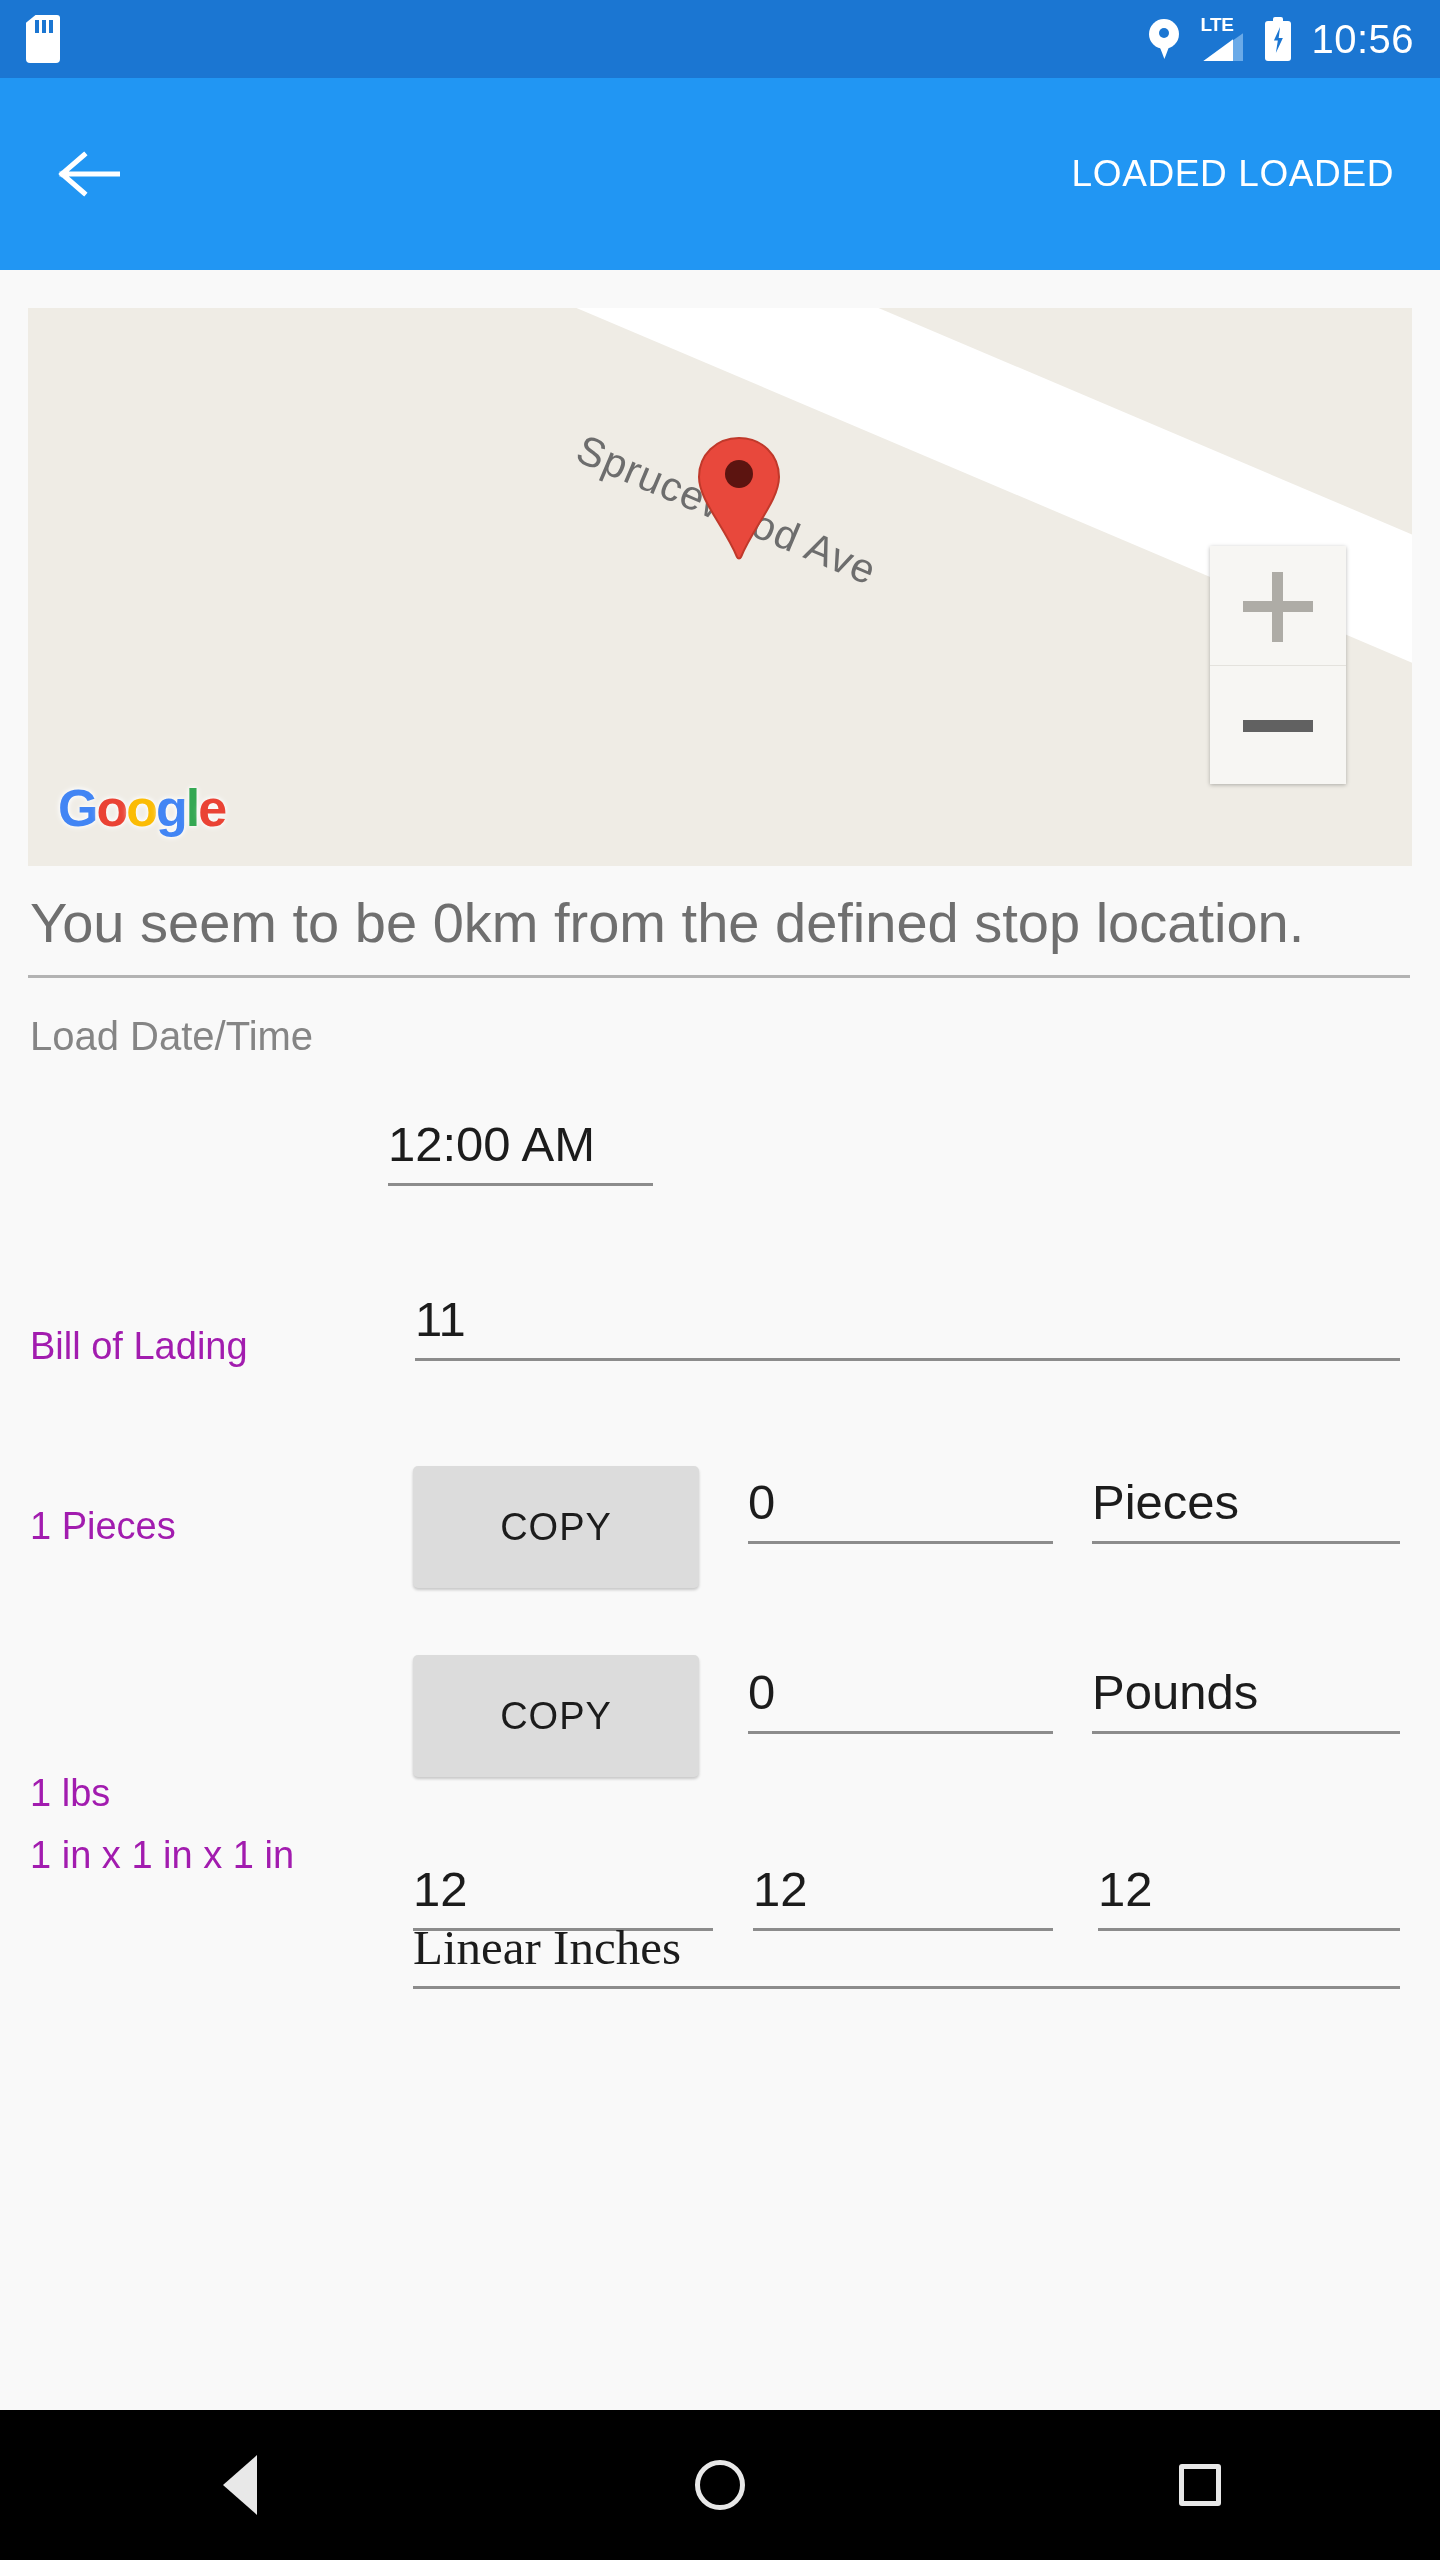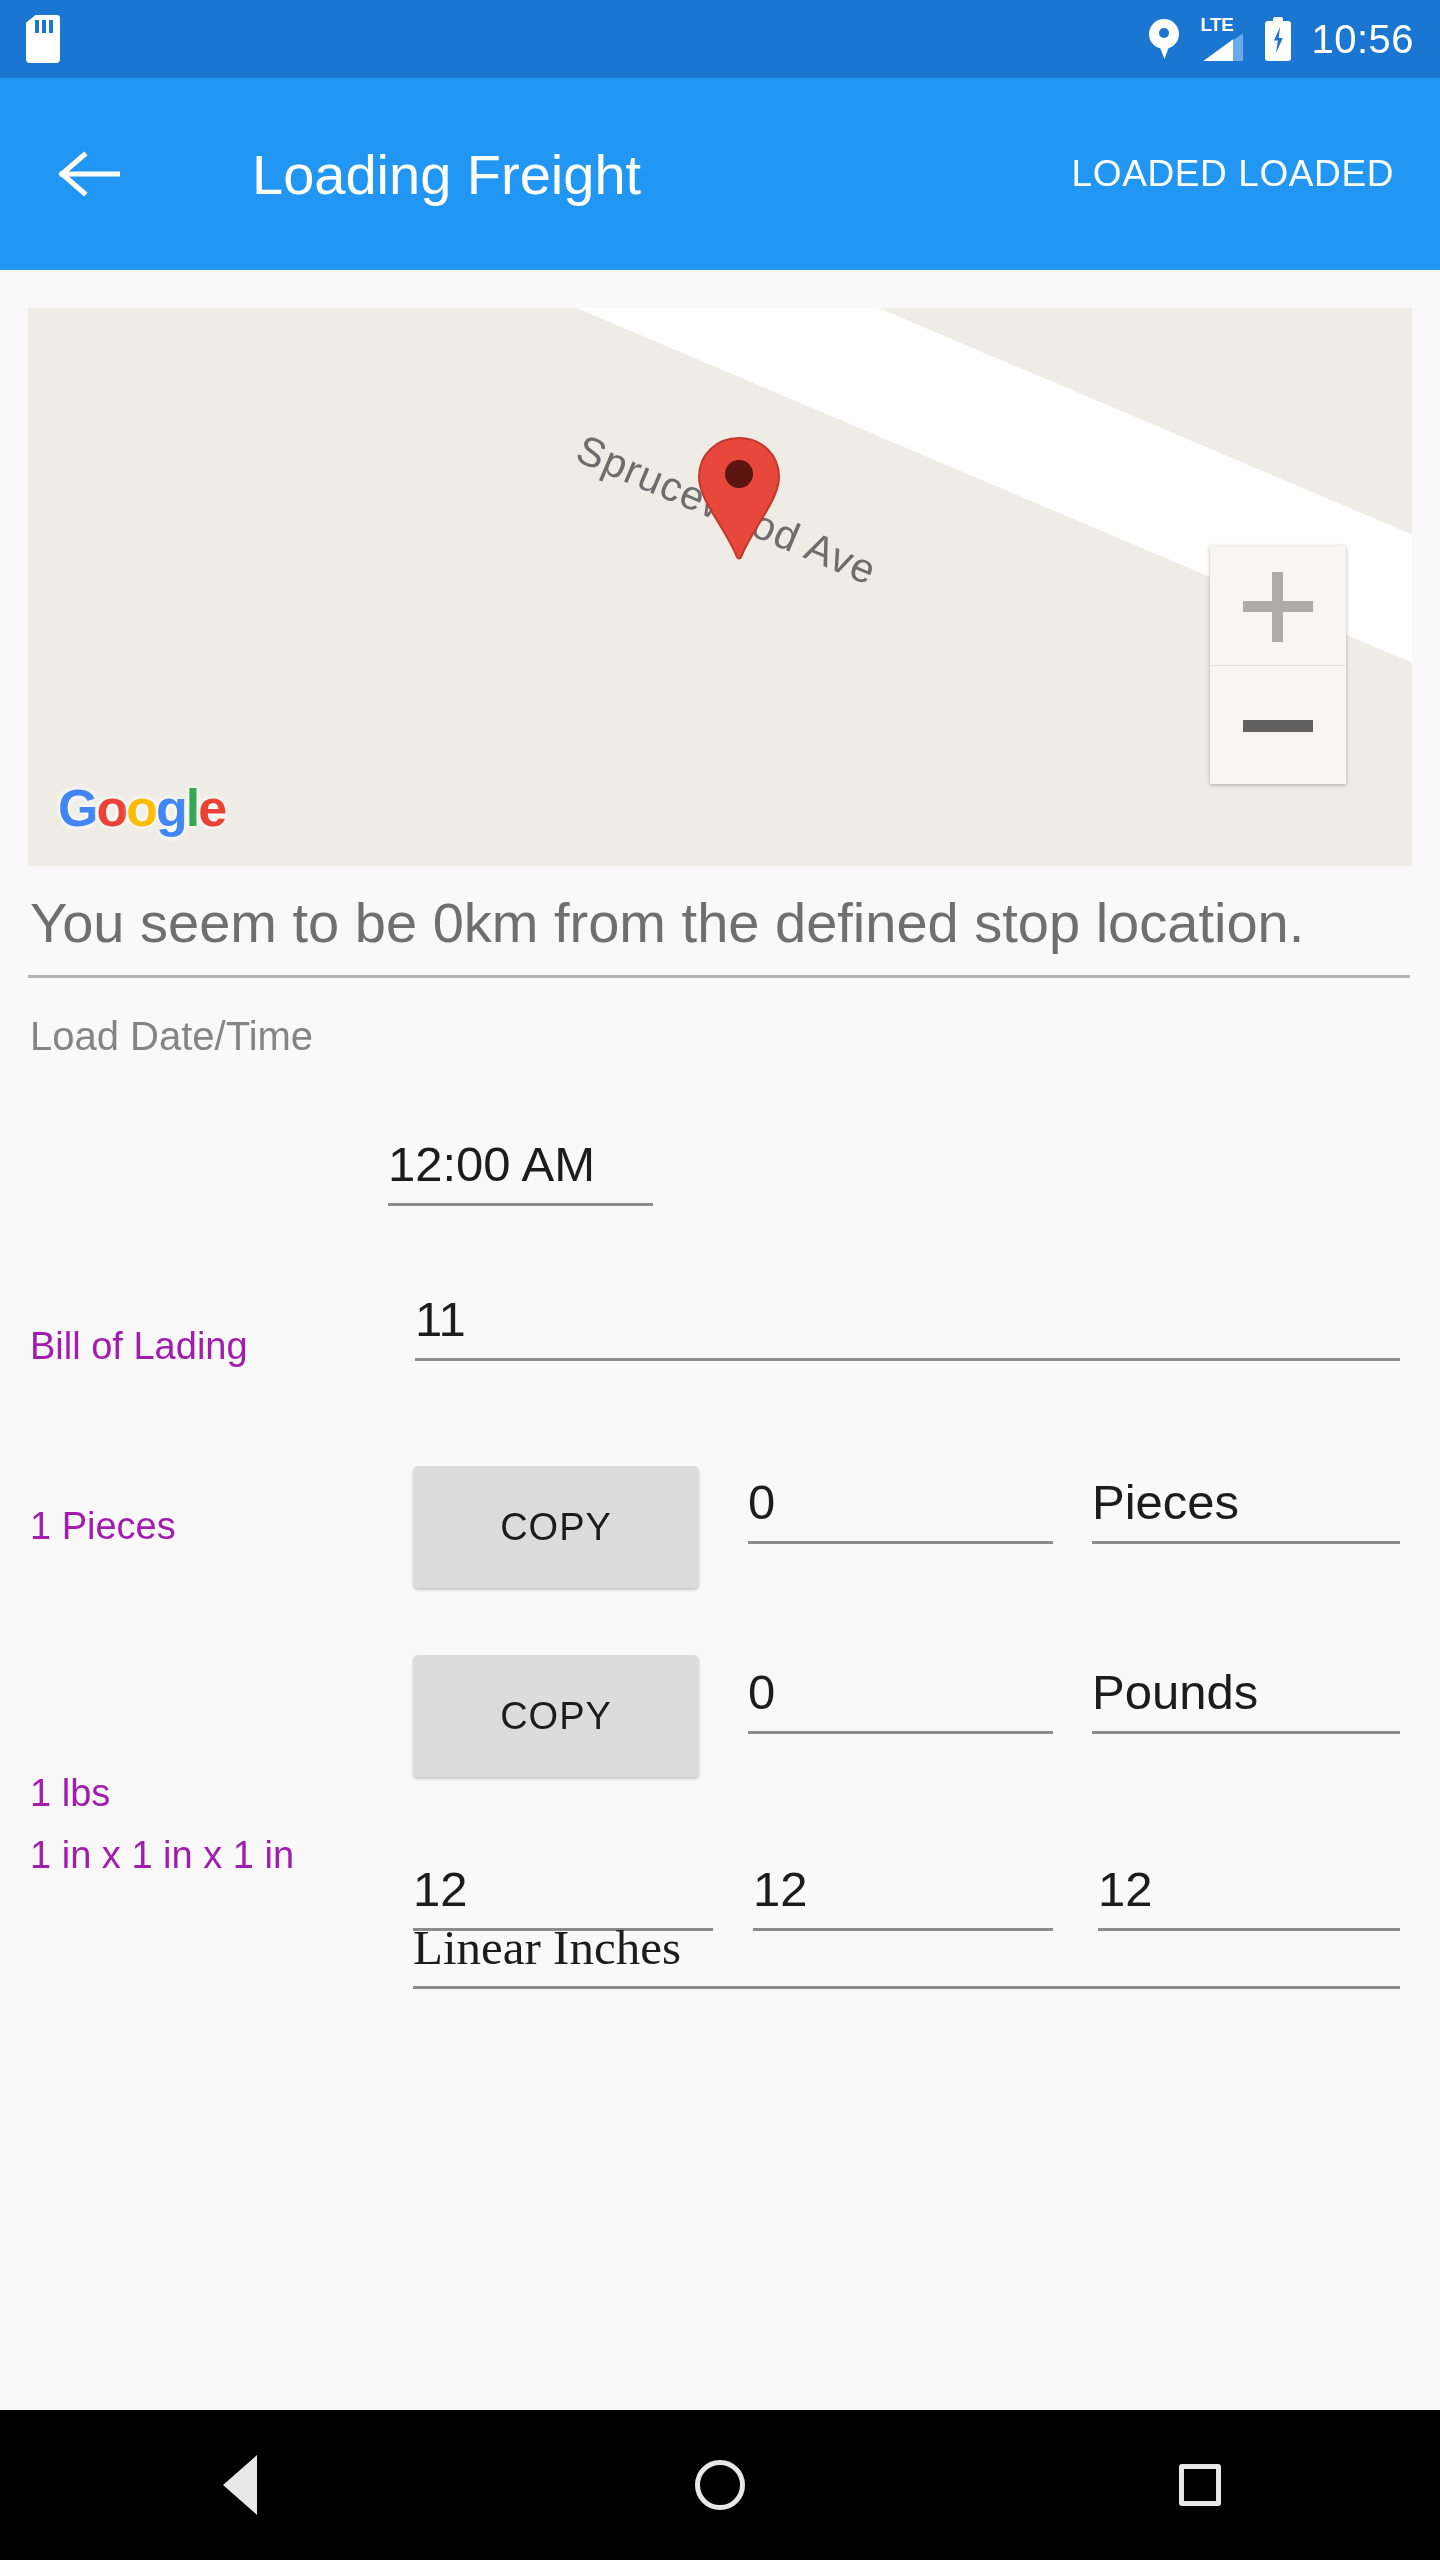--- a/index.html
+++ b/index.html
@@ -219,21 +219,20 @@
       <div class="clock">10:56</div>
     </div>
   </div>
 
   <div class="appbar">
     <div class="back-arrow">
       <svg width="62" height="46" viewBox="0 0 62 46">
         <path d="M4 23 L26 4 M4 23 L26 42 M4 23 L60 23" stroke="#ffffff" stroke-width="5" fill="none" stroke-linecap="square"></path>
       </svg>
     </div>
-    <div class="app-title">Loading Freight</div>
     <div class="confirm-action">LOADED LOADED</div>
   </div>
 
   <div class="map">
     <div class="road"></div>
     <div class="road-label">Sprucewood Ave</div>
 
     <div class="map-pin">
       <svg width="86" height="124" viewBox="0 0 86 124">
         <path d="M43 2 C20 2 3 19 3 41 C3 64 28 90 41 121 C42 123 44 123 45 121 C58 90 83 64 83 41 C83 19 66 2 43 2 Z" fill="#e8483c" stroke="#c0392b" stroke-width="2"></path>
@@ -253,21 +252,21 @@
       <div class="zoom-btn minus">
         <div class="zm-minus"></div>
       </div>
     </div>
   </div>
 
   <div class="hint">You seem to be 0km from the defined stop location.</div>
   <div class="divider"></div>
   <div class="section-label">Load Date/Time</div>
 
-  <div class="fld" style="left:388px; top:1120px; width:265px;margin-top:20px;">
+  <div class="fld" style="left:388px; top:1120px; width:265px;">
     <div class="val">12:00 AM</div>
     <div class="ul"></div>
   </div>
 
   <div class="rowlabel" style="left:30px; top:1325px;">Bill of Lading</div>
   <div class="fld" style="left:415px; top:1295px; width:985px;">
     <div class="val">11</div>
     <div class="ul"></div>
   </div>
 

